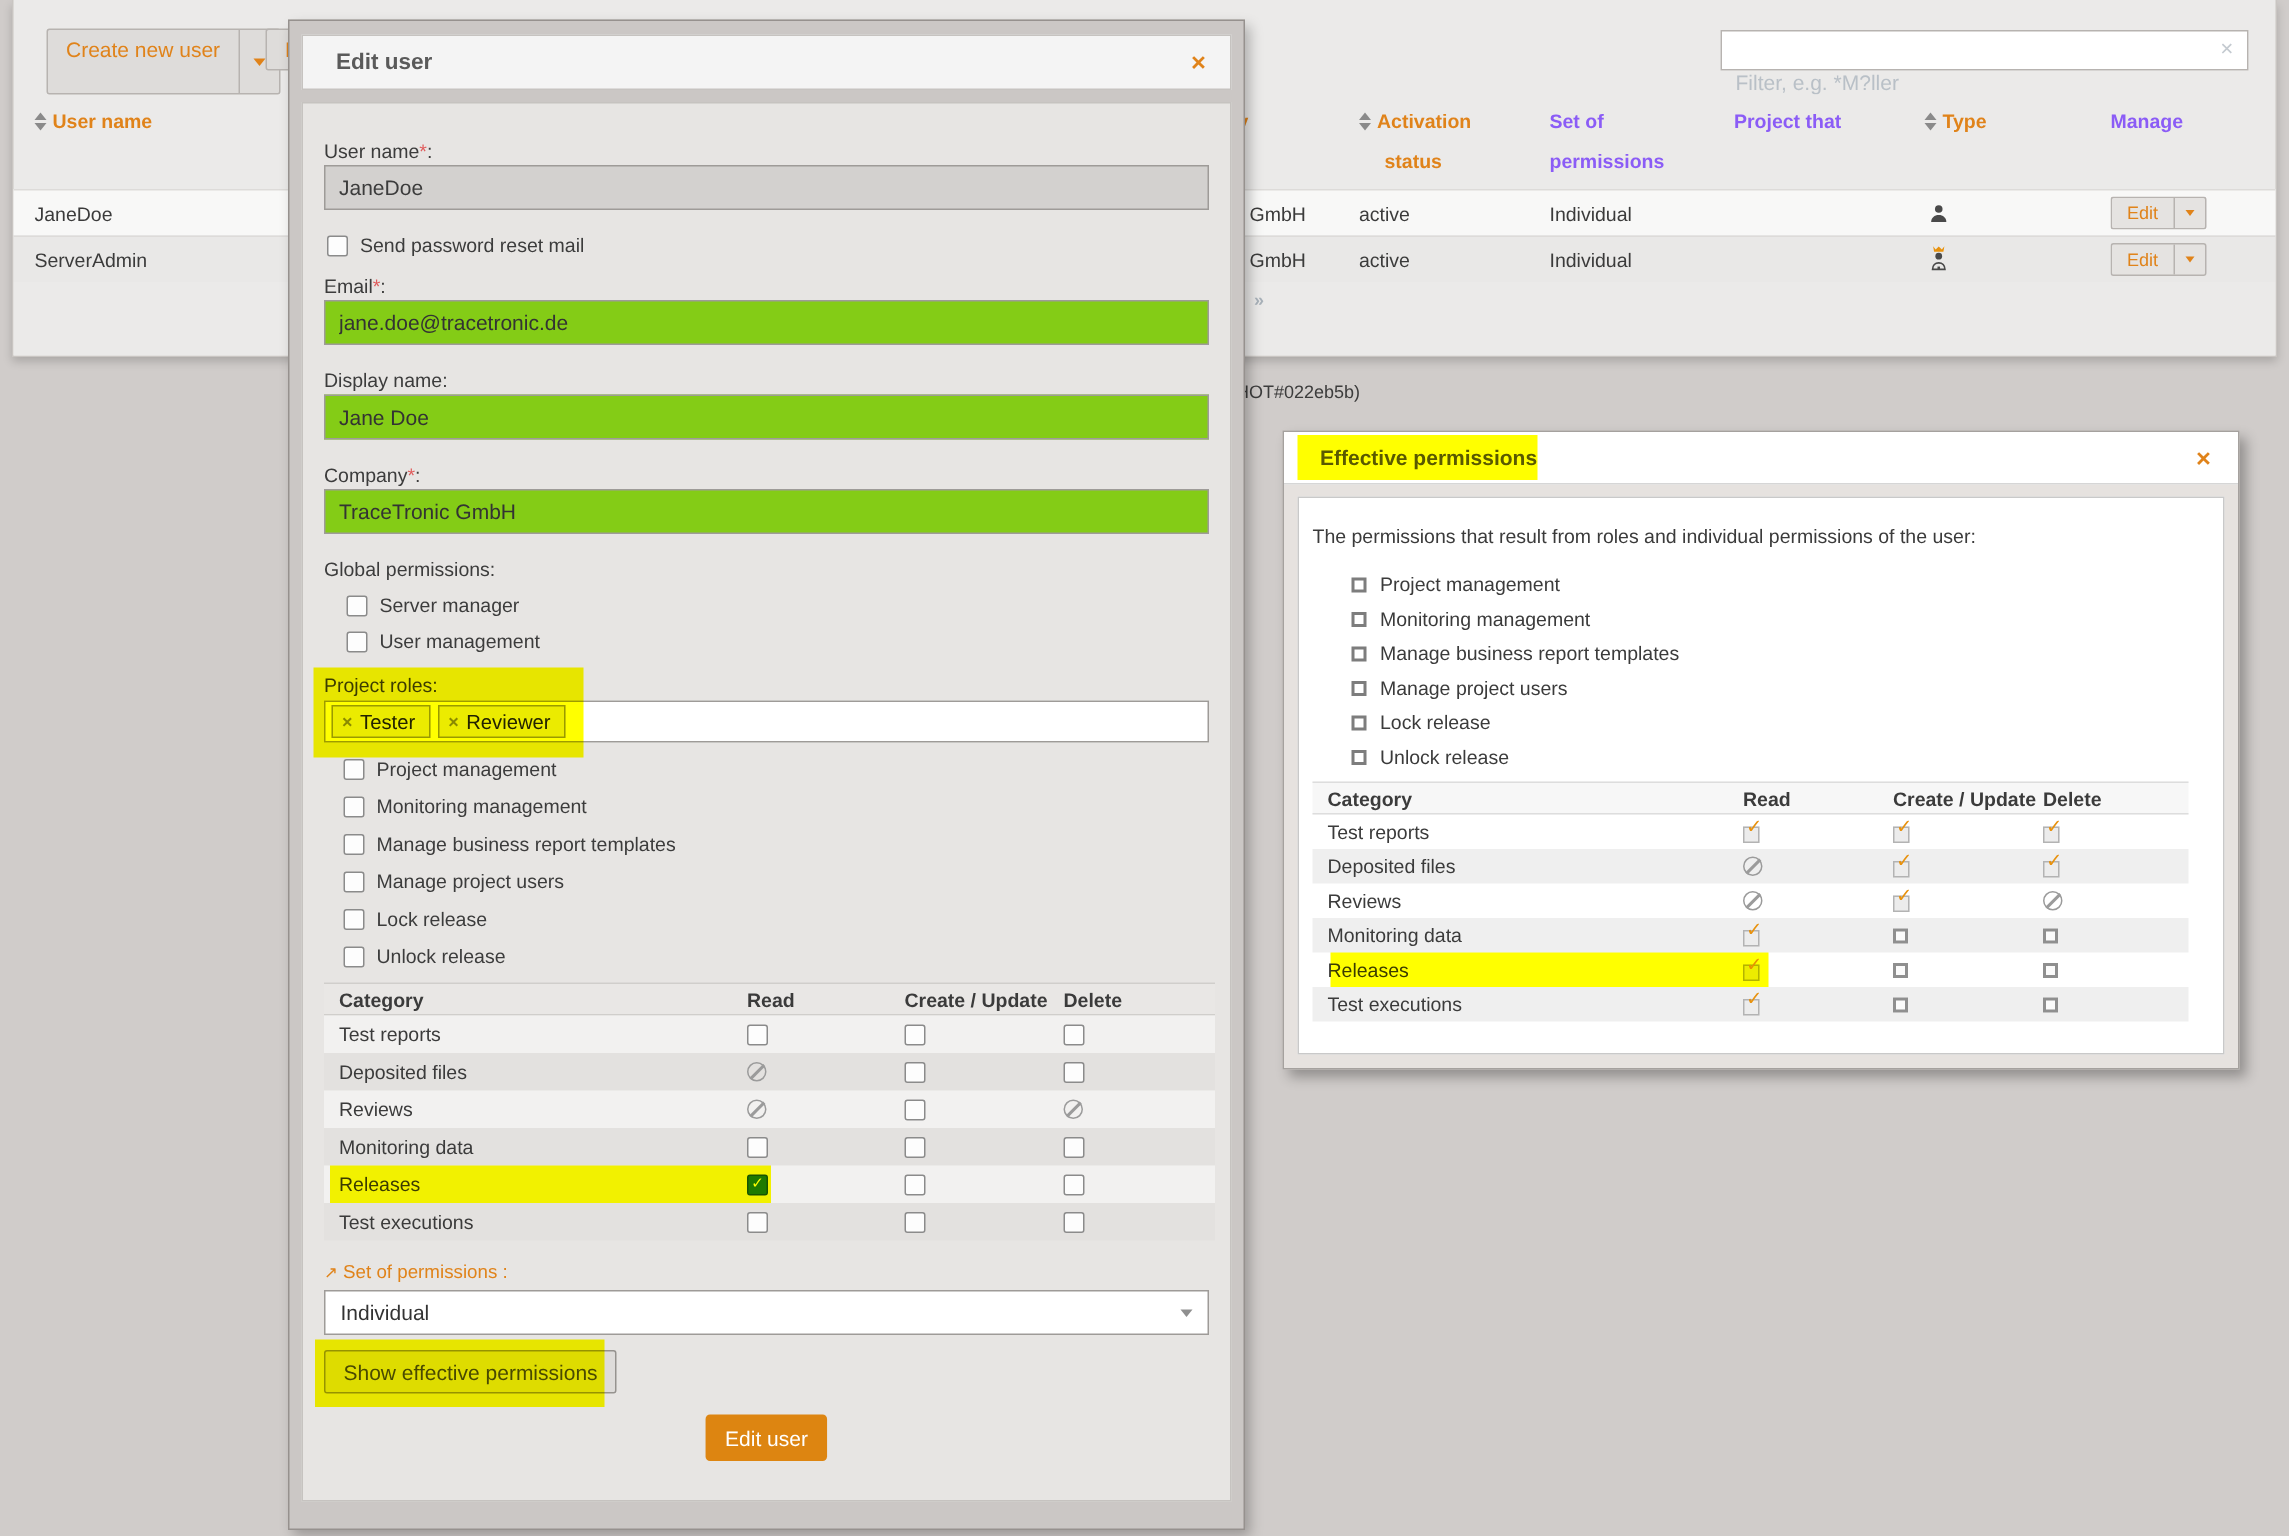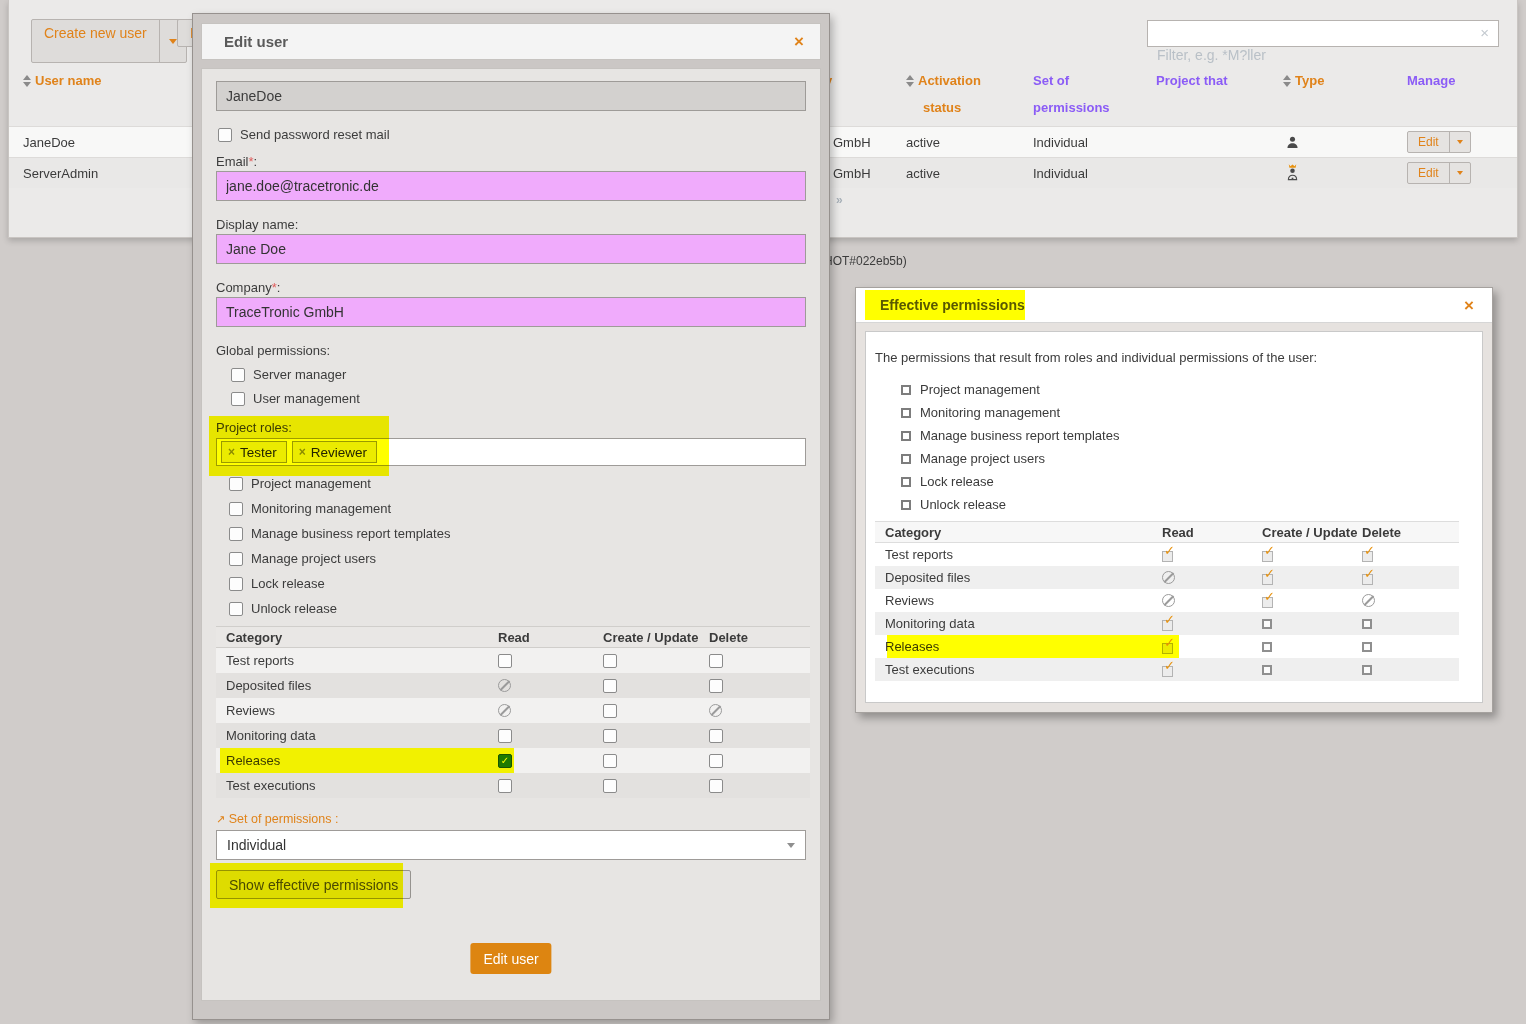--- a/index.html
+++ b/index.html
@@ -105,21 +105,21 @@
   .edit-titlebar{position:absolute;left:8px;top:9px;right:8px;height:37px;background:#f4f4f4;border:1px solid #c6c3c0;box-sizing:border-box;}
   .edit-title{position:absolute;left:22px;top:0;line-height:35px;font-weight:bold;font-size:15px;color:#5a5a5a;}
   .edit-titlebar .dlg-close{position:absolute;right:16px;top:9px;}
   .edit-content{position:absolute;left:8px;right:8px;top:54px;bottom:18px;background:#e7e5e3;border:1px solid #c6c3c0;padding:12px 14px 0;box-sizing:border-box;overflow:hidden;}
 
   .f-label{margin:20px 0 2px;font-size:13px;color:#3c3c3c;line-height:15px;}
   .f-label.first{margin-top:12px;}
   .f-label.tight{margin-top:12px;}
   .f-label.mt16{margin-top:16px;}
   .req{color:#e05c5c;}
-  .input{width:100%;box-sizing:border-box;height:30px;border:1px solid #9e9b98;background:#f0abfc;font:14px "Liberation Sans",sans-serif;color:#333;padding:0 9px;}
+  .input{width:100%;box-sizing:border-box;height:30px;border:1px solid #9e9b98;background:#84cc16;font:14px "Liberation Sans",sans-serif;color:#333;padding:0 9px;}
   .input.disabled{background:#d3d1cf;color:#3c3c3c;}
   .chk-row{display:flex;align-items:center;font-size:13px;color:#3c3c3c;height:15px;cursor:pointer;}
   .chk-row .cb{margin-right:8px;flex:none;}
   .chk-row.send{margin:16px 0 0 2px;}
   .chk-row.gopt{margin:9px 0 0 15px;}
   .chk-row.popt{margin:10px 0 0 13px;}
 
   .roles-wrap{position:relative;margin-top:14px;}
   .hl-roles{left:-7px;top:-4px;width:180px;height:60px;}
   .roles-label{margin:0 0 3px;font-size:13px;color:#3c3c3c;line-height:15px;}
@@ -406,20 +406,21 @@
     </div>
   </div>
 
   <div class="dialog edit-dialog">
     <div class="edit-titlebar">
       <span class="edit-title">Edit user</span>
       <span class="dlg-close">×</span>
     </div>
     <div class="edit-content">
 
+      <div class="f-label first"><span>User name</span><span class="req">*</span><span>:</span></div>
       <input class="input disabled" readonly="" value="JaneDoe" style="">
 
       <label class="chk-row send">
         <span class="cb"></span>
         <span>Send password reset mail</span>
       </label>
 
       <div class="f-label tight"><span>Email</span><span class="req">*</span><span>:</span></div>
       <input class="input" value="jane.doe@tracetronic.de" style="">
 

